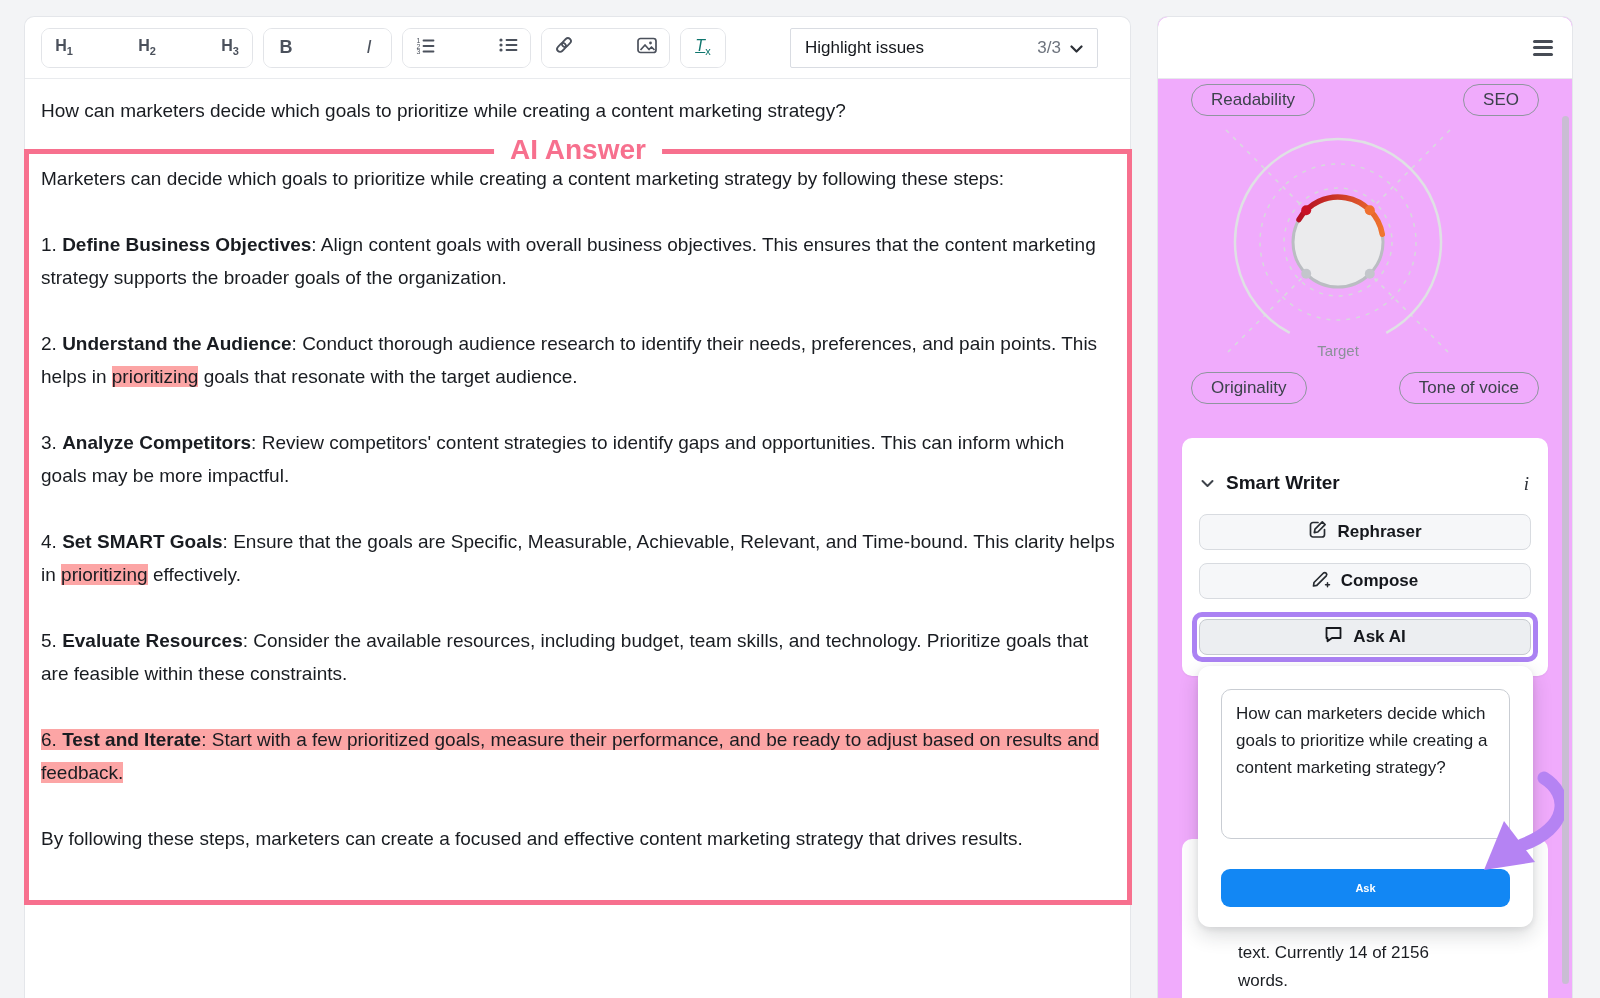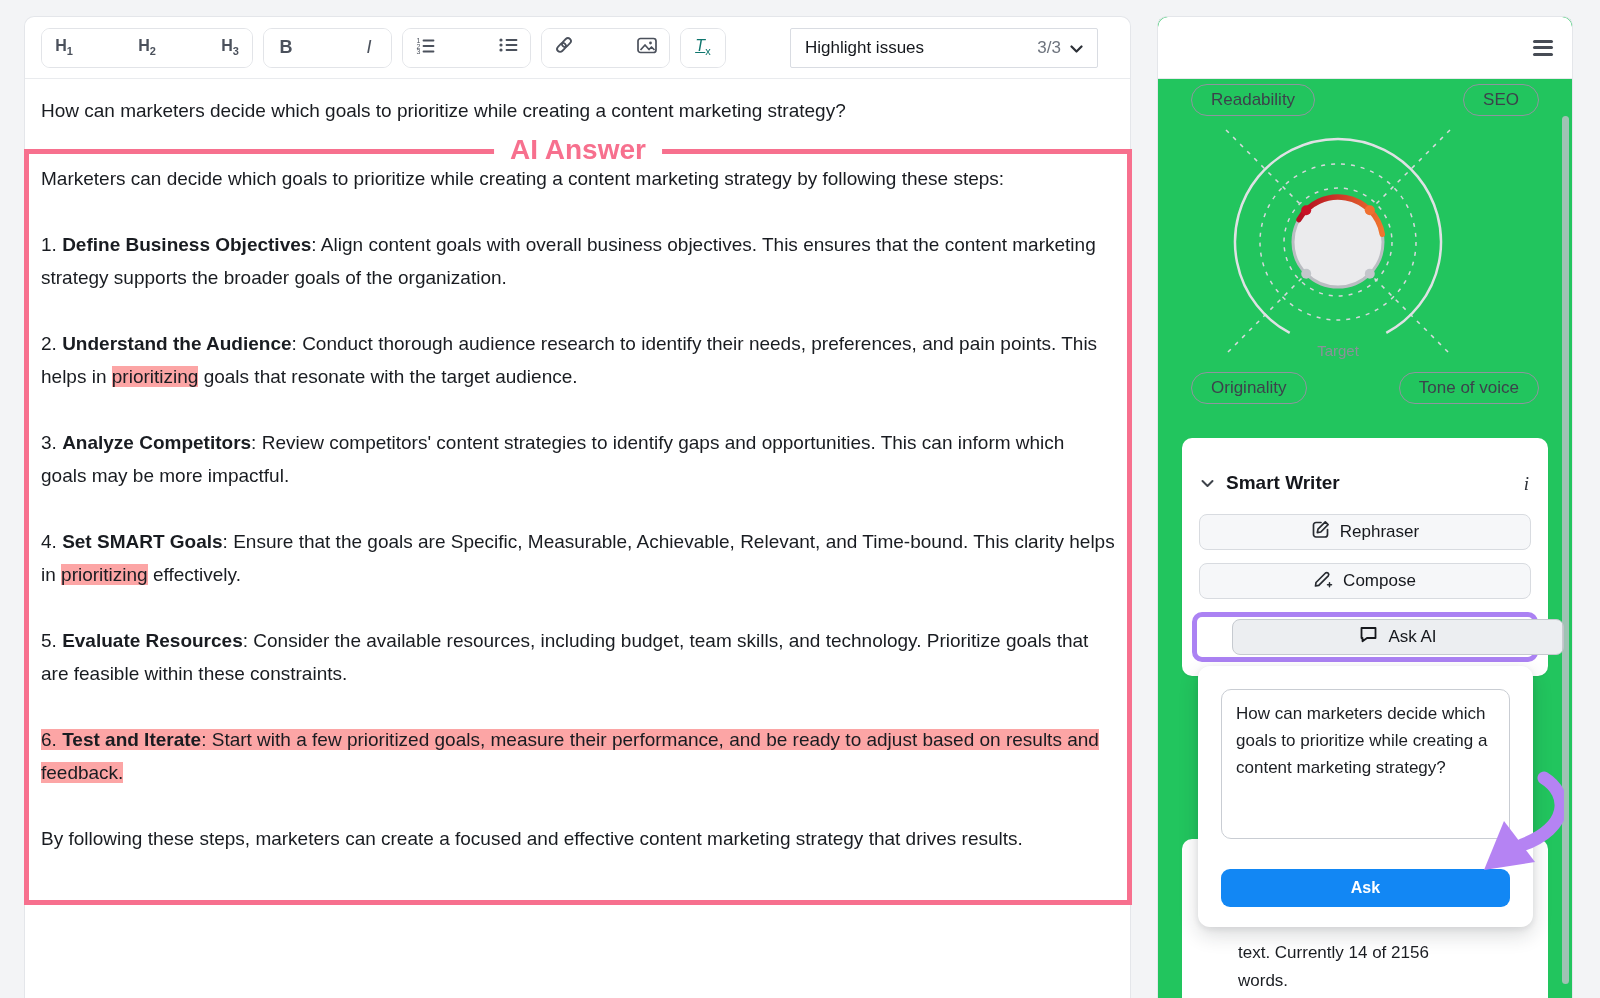--- a/index.html
+++ b/index.html
@@ -59,21 +59,21 @@
     color:#f7708e; font-weight:bold; font-size:28px; line-height:34px;
     white-space:nowrap;
   }
   .ai-box p { margin-top:33px; }
   .ai-box p:first-child { margin-top:0; }
   .hl { background:#fca5a5; }
 
   
   .sidebar {
     position:absolute; left:1157px; top:16px; width:416px; height:982px;
-    background:#22c55e; border:1px solid #e4e6ea; border-bottom:none;
+    background:#f0abfc; border:1px solid #e4e6ea; border-bottom:none;
     border-radius:10px 10px 0 0; overflow:hidden;
   }
   .sb-header {
     height:62px; background:#fff; border-bottom:1px solid #e7e9ec;
     display:flex; align-items:center; justify-content:flex-end; padding:0 19px;
     border-radius:10px 10px 0 0;
   }
   .hamburger { cursor:pointer; }
   .hamburger span { display:block; width:20px; height:3px; background:#474c55; border-radius:2px; margin:3.5px 0; }
 
@@ -94,37 +94,38 @@
   .sw-title { font-size:19px; font-weight:bold; color:#15171c; margin-left:12px; }
   .info-i {
     margin-left:auto; font-family:"Liberation Serif", serif; font-style:italic;
     font-size:19px; color:#2b2f36; cursor:pointer; line-height:1;
   }
   .sw-btn {
     display:flex; align-items:center; justify-content:center; gap:10px;
     height:36px; background:#f6f7f9; border:1px solid #d8dbe0; border-radius:8px;
     font-size:17px; color:#16181d; margin-bottom:13px; cursor:pointer; width:100%;
     font-family:inherit;
+    font-weight:bold;
   }
   .askai-wrap { border:5px solid #ab82f3; border-radius:10px; padding:2px; margin:0 -7px; }
-  .askai-wrap .sw-btn { margin-bottom:0; background:#eceef1; border-color:#c6cad0;margin-left:33px; }
+  .askai-wrap .sw-btn { margin-bottom:0; background:#eceef1; border-color:#c6cad0; }
 
   .ask-popup {
     position:absolute; left:40px; top:649px; width:335px; z-index:3;
     background:#fff; border-radius:12px; padding:23px 23px 20px;
     box-shadow:0 8px 20px rgba(25,28,36,.16), 0 2px 6px rgba(25,28,36,.08);
   }
   .ask-textarea {
     width:100%; height:150px; border:1px solid #c9cdd3; border-radius:10px;
     padding:10px 14px; font-family:inherit; font-size:17px; line-height:27px;
     color:#1b1e23; resize:none; outline:none; background:#fff; overflow:hidden;
   }
   .ask-btn {
     margin-top:26px; width:100%; height:38px; border:none; border-radius:9px;
-    background:#1287f4; color:#fff; font-weight:bold; font-size:16px; cursor:pointer;
+    background:#1287f4; color:#fff; font-weight:bold; font-size:11px; cursor:pointer;
     font-family:inherit;
   }
 
   .rec-card { margin:163px 24px 0; background:#fff; border-radius:10px; height:320px; position:relative; }
   .rec-text { position:absolute; top:100px; left:56px; width:215px; font-size:17px; line-height:27.5px; color:#1b1e23; }
 
   .sb-scroll {
     position:absolute; right:3px; top:99px; width:7px; height:868px;
     background:#bfc2c8; border-radius:4px; opacity:.8; cursor:pointer;
   }

